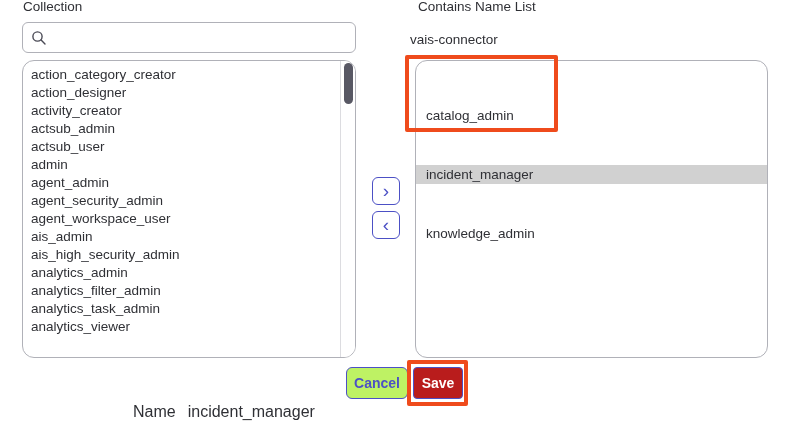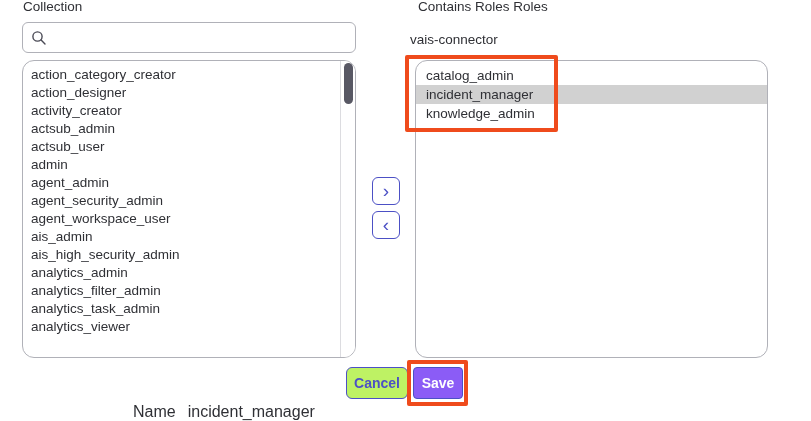--- a/index.html
+++ b/index.html
@@ -24,21 +24,21 @@
   .listbox{
     position:absolute;top:60px;height:298px;border:1px solid #b0b1b8;border-radius:12px;
     box-sizing:border-box;background:#fff;overflow:hidden;
   }
   .listbox.left{left:22px;width:334px;}
   .listbox.right{left:415px;width:353px;}
   .list-items{padding-top:5px;}
   .list-item{
     font-size:13.5px;line-height:18px;padding-left:8px;white-space:nowrap;color:#2f3035;
   }
-  .list-item.wide{padding-left:10px;line-height:19px;}
+  .list-item.wide{padding-left:10px;line-height:19px;margin-top:40px;}
   .list-item.selected{background:#d1d1d1;}
 
   
   .scroll-gutter{
     position:absolute;top:0;right:0;width:14px;height:100%;
     border-left:1px solid #dcdce0;background:#ffffff;
   }
   .scroll-thumb{
     position:absolute;top:2px;right:2px;width:9px;height:41px;
     background:#585864;border-radius:5px;
@@ -65,21 +65,21 @@
   
   .btn{
     position:absolute;box-sizing:border-box;border-radius:6px;font-weight:bold;font-size:14px;
     font-family:"Liberation Sans", sans-serif;cursor:pointer;
   }
   .btn.cancel{
     left:346px;top:367px;width:62px;height:32px;background:#bef264;
     border:1.5px solid #4c50c5;color:#4c50c5;
   }
   .btn.save{
-    left:413px;top:367px;width:50px;height:32px;background:#8b5cf6;
+    left:413px;top:367px;width:50px;height:32px;background:#b91c1c;
     border:1px solid #4c50c5;color:#ffffff;border-radius:4px;
   }
 
   .name-row{position:absolute;left:133px;top:403px;display:flex;gap:12px;font-size:16px;}
 </style>
 </head>
 <body>
 
 <div class="stage">
 
@@ -118,21 +118,21 @@
     </div>
   </div>
 
   <button class="xfer-btn right">
     <span>›</span>
   </button>
   <button class="xfer-btn left">
     <span>‹</span>
   </button>
 
-  <div class="label" style="left:418px;top:-1px;">Contains Roles Roles</div>
+  <div class="label" style="left:418px;top:-1px;">Contains Name List</div>
   <div class="label" style="left:410px;top:32px;">vais-connector</div>
 
   <div class="listbox right">
     <div class="list-items">
         <div class="list-item wide">catalog_admin</div>
         <div class="list-item wide selected">incident_manager</div>
         <div class="list-item wide">knowledge_admin</div>
       </div>
   </div>
 

